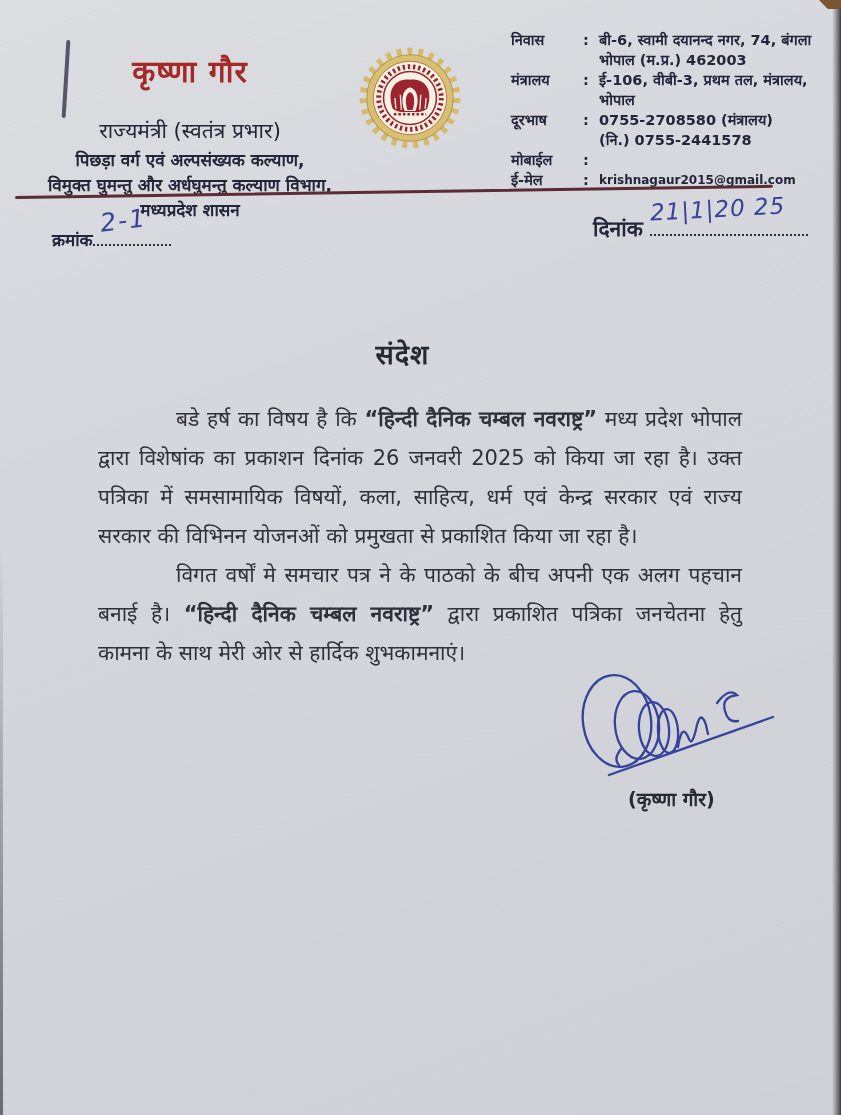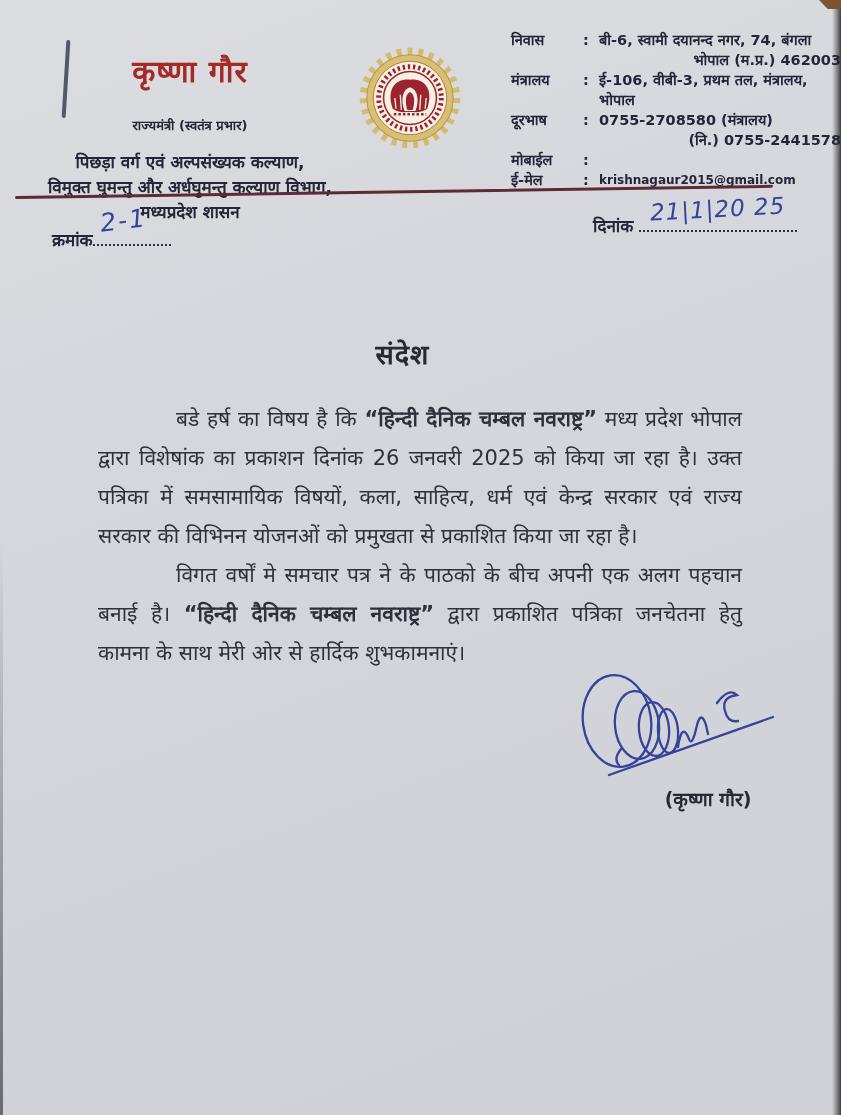--- a/index.html
+++ b/index.html
@@ -15,53 +15,53 @@
   .corner-tr{position:absolute;right:0;top:0;width:22px;height:9px;background:#7a5433;
     clip-path:polygon(0 0,100% 0,100% 100%,40% 100%);}
   .edge-left{position:absolute;left:0;top:540px;width:3px;height:575px;
     background:linear-gradient(to bottom,rgba(50,50,55,0),rgba(50,50,55,.65));}
   .pen-mark{position:absolute;left:64px;top:40px;width:4px;height:78px;background:#3c4157;
     border-radius:3px;transform:rotate(3.5deg);opacity:.85;}
 
   
   .hdr-left{position:absolute;left:18px;top:50px;width:344px;text-align:center;color:#232637;}
   .hdr-name{font-size:30px;font-weight:bold;color:#a42a28;letter-spacing:1px;margin-bottom:25px;}
-  .hdr-title{font-size:13px;font-weight:bold;margin-bottom:16px;}
+  .hdr-title{font-size:21px;font-weight:normal;margin-bottom:4px;}
   .hdr-dept{font-size:17px;font-weight:bold;line-height:25px;}
 
   .emblem{position:absolute;left:356px;top:44px;width:108px;height:108px;}
 
   .contact{position:absolute;left:511px;top:30px;width:330px;color:#23263a;}
   .c-row{display:grid;grid-template-columns:72px 16px 1fr;font-size:14.5px;font-weight:bold;line-height:20px;}
-  .c-val2{grid-column:3;text-align:right;}
+  .c-val2{grid-column:3;}
   .c-email{font-weight:600;font-size:12px;}
 
   .divider{position:absolute;left:15px;top:196px;width:758px;height:2.5px;background:#5c2b33;
     transform:rotate(-0.85deg);transform-origin:left center;border-radius:2px;}
 
   .kramank{position:absolute;left:52px;top:228px;font-size:17px;font-weight:bold;color:#23263a;}
   .dots{display:inline-block;border-bottom:2.5px dotted #2c2f3a;height:14px;vertical-align:baseline;}
   .dots-k{width:78px;}
   .dots-d{width:158px;}
   .hand{color:#35439a;font-style:italic;font-weight:normal;}
   .hand-k{position:absolute;left:100px;top:206px;font-size:25px;transform:rotate(-7deg);letter-spacing:2px;}
   .hand-d{position:absolute;left:650px;top:196px;font-size:23px;transform:rotate(-3deg);letter-spacing:1px;white-space:nowrap;}
-  .dinank{position:absolute;left:593px;top:214px;font-size:17px;font-weight:bold;color:#23263a;}
+  .dinank{position:absolute;left:593px;top:214px;font-size:21px;font-weight:bold;color:#23263a;}
 
   .subject{position:absolute;left:0;top:335px;width:841px;text-align:center;
     font-size:27px;font-weight:bold;color:#262a33;letter-spacing:1px;transform:translateX(-18px);}
 
   .body-block{position:absolute;left:98px;top:402px;width:644px;font-size:21px;color:#2e313a;}
   .bline{height:39px;line-height:34px;text-align:justify;text-align-last:justify;white-space:normal;}
   .bline.last{text-align:left;text-align-last:left;}
   .bline.first{padding-left:78px;}
   .bold{font-weight:bold;}
 
   .sig-svg{position:absolute;left:575px;top:663px;width:218px;height:124px;}
-  .sig-name{position:absolute;left:628px;top:786px;width:160px;text-align:center;
+  .sig-name{position:absolute;left:628px;top:786px;width:160px;
     font-size:19px;font-weight:bold;color:#262a33;}
 </style>
 </head>
 <body>
 
 <div class="page">
 
   <div class="edge-right"></div>
   <div class="corner-tr"></div>
   <div class="edge-left"></div>

